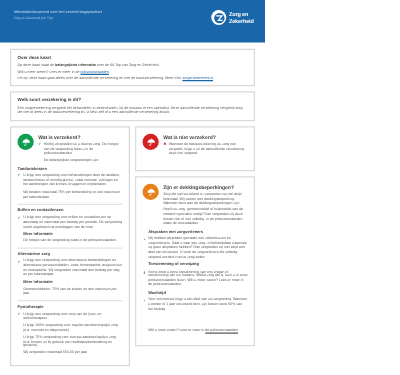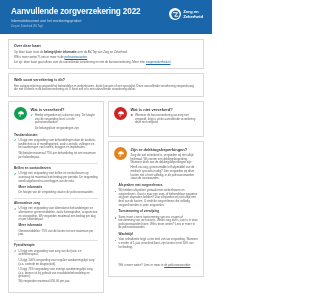--- a/index.html
+++ b/index.html
@@ -215,21 +215,20 @@
   }
   .foot-note { margin-top: 3px; }
 </style>
 </head>
 <body>
 
 <div class="page">
 
   <div class="header">
     <div class="header-left">
-      <div class="header-title">Aanvullende zorgverzekering 2022</div>
       <div class="header-sub">Informatiedocument over het verzekeringsproduct</div>
       <div class="header-sub2">Zorg en Zekerheid (NL Top)</div>
     </div>
     <div class="logo">
       <span class="logo-mark">
         <svg width="9" height="9" viewBox="0 0 24 24" aria-hidden="true">
           <circle cx="12" cy="12" r="11" fill="#1a66ab"></circle>
           <path d="M6.5 7.2h11l-7.6 9.4h7.6" stroke="#ffffff" stroke-width="2.6" fill="none" stroke-linecap="square"></path>
         </svg>
       </span>

